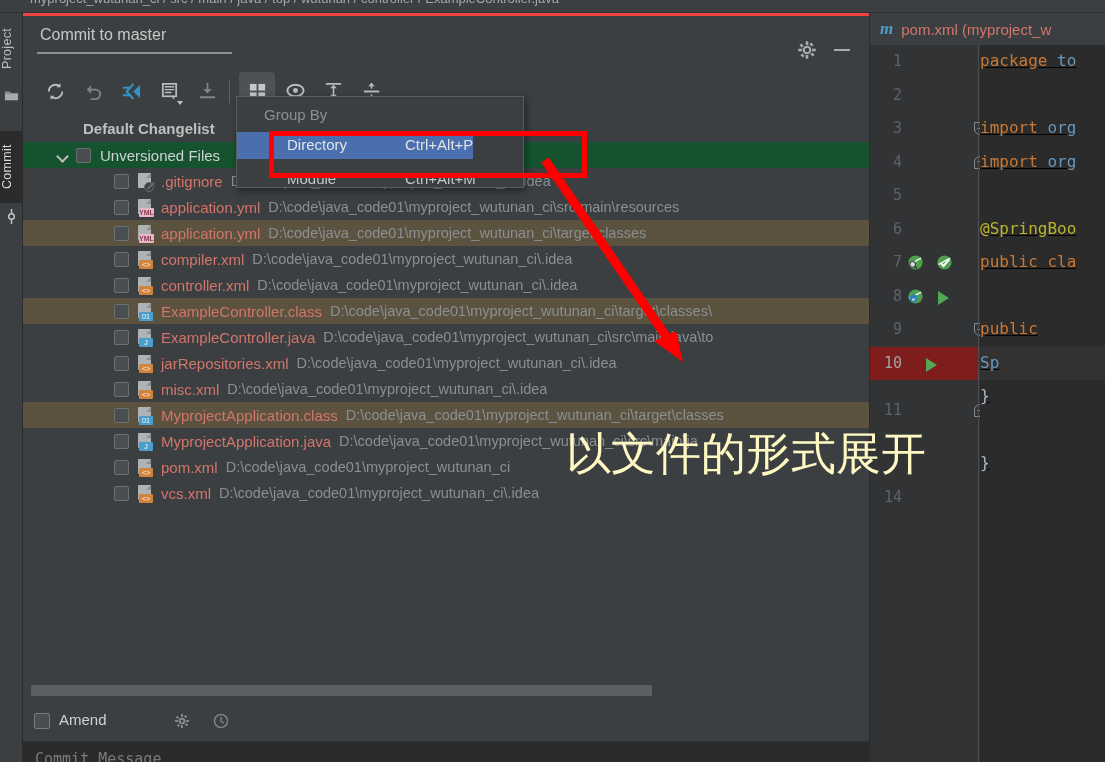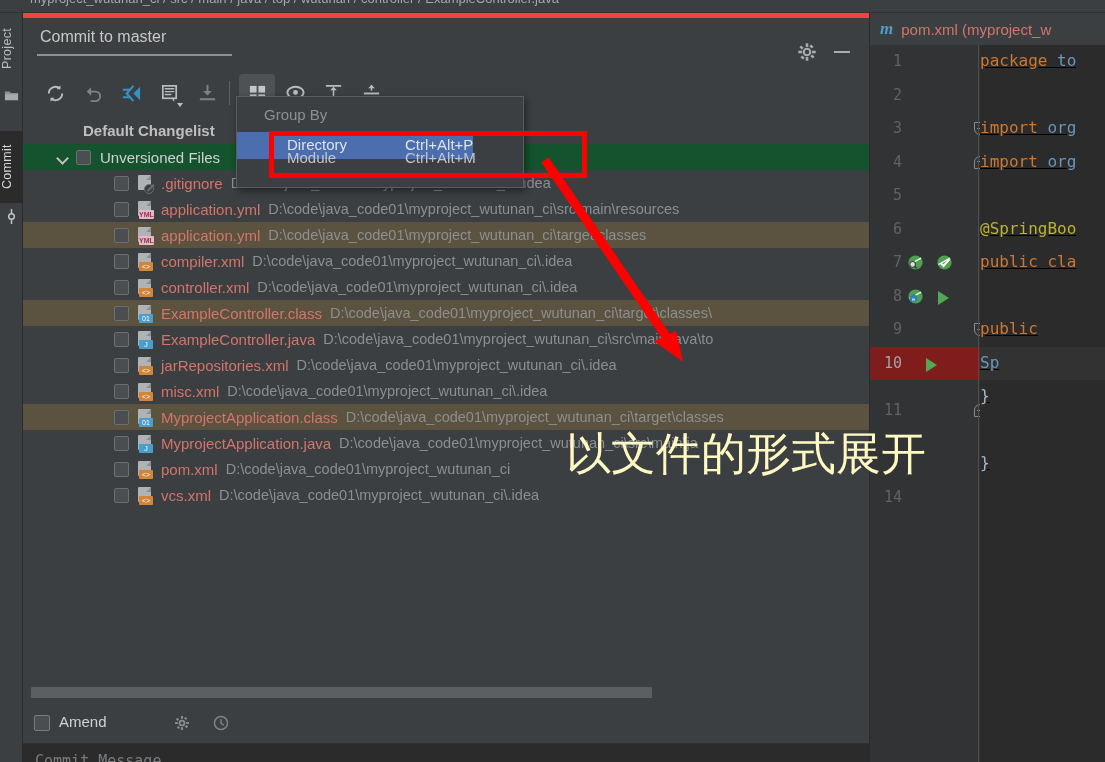--- a/index.html
+++ b/index.html
@@ -40,21 +40,21 @@
     position: absolute; left: 4px; width: 15px; height: 15px;
   }
   .vicon.folder { top: 75px; }
   .vicon.branch { top: 196px; }
 
   
   .commit-panel {
     position: absolute; left: 23px; top: 13px;
     width: 846px; height: 749px;
     background: #3c3f41;
-    border-top: 5px solid #ef4444;
+    border-top: 3px solid #ef4444;
   }
   .panel-header {
     position: absolute; left: 0; top: 0; width: 846px; height: 40px;
   }
   .panel-title {
     position: absolute; left: 17px; top: 10px;
     font-size: 16px; color: #c8c8c8; white-space: nowrap;
   }
   .panel-title-underline {
     position: absolute; left: 14px; top: 36px; width: 195px; height: 2px;
@@ -699,21 +699,21 @@
         <div class="code-line" style="top: 435.5px;"></div>
       </div>
   </div>
 
   <div class="popup">
     <div class="popup-title">Group By</div>
     <div class="menu-item sel" style="top:35px">
       <span class="mlabel">Directory</span>
       <span class="mkey">Ctrl+Alt+P</span>
     </div>
-    <div class="menu-item" style="top:48px">
+    <div class="menu-item" style="top:69px">
       <span class="mlabel">Module</span>
       <span class="mkey">Ctrl+Alt+M</span>
     </div>
   </div>
 
   <div class="anno-box"></div>
   <svg class="anno-arrow" width="1105" height="762">
     <line x1="545" y1="160" x2="672" y2="345" stroke="#ff0000" stroke-width="9"></line>
     <polygon points="683,362 654,341 676,331" fill="#ff0000"></polygon>
   </svg>

